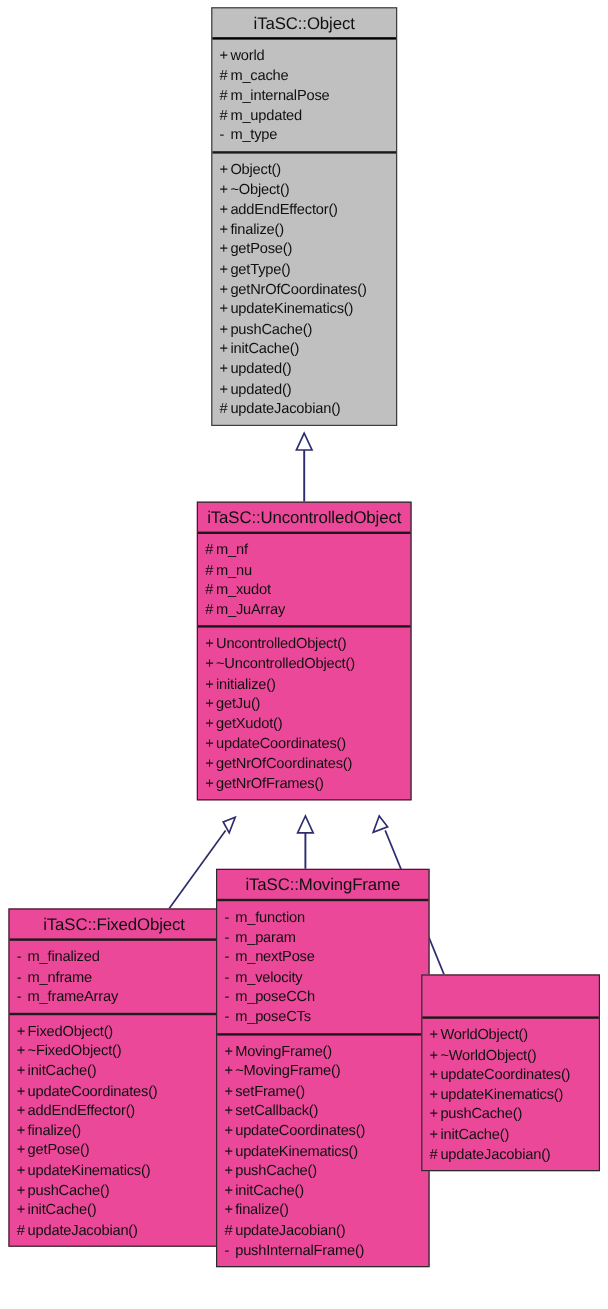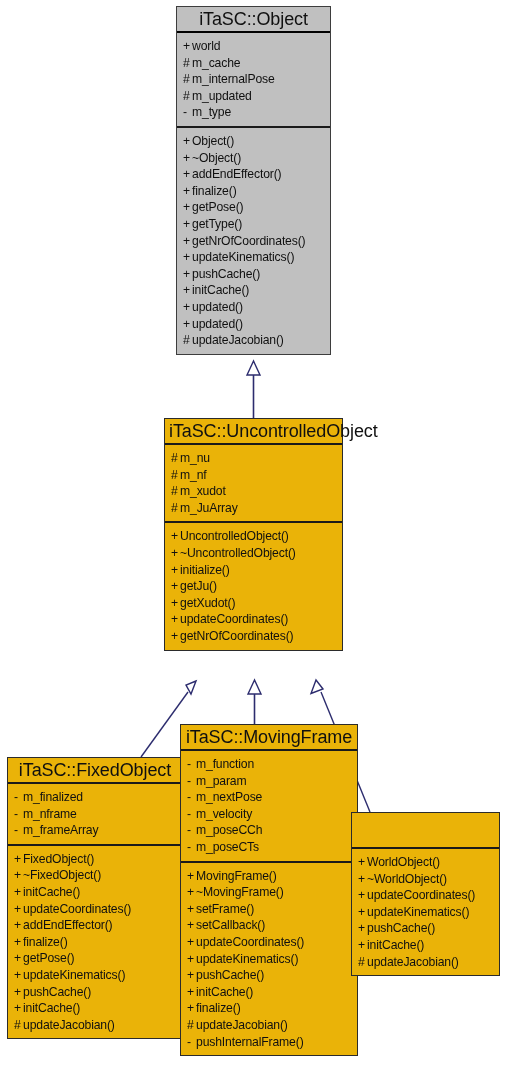--- a/index.html
+++ b/index.html
@@ -24,30 +24,30 @@
     position: absolute;
     left: 0; top: 0;
     width: 507px;
     height: 1091px;
     pointer-events: none;
   }
   .uml-class {
     position: absolute;
     box-sizing: border-box;
     border: 1px solid #2b2b2b;
-    background: #eab308;
+    background: #ec4899;
     z-index: 2;
   }
   .uml-class.highlighted {
     background: #c0c0c0;
     border: 1px solid #3d3d3d;
   }
   .class-title {
     text-align: center;
-    font-size: 18px;
+    font-size: 14px;
     color: #101010;
     line-height: 14px;
     padding: 5px 4px 5px 4px;
     border-bottom: 2px solid #1a1a1a;
     white-space: nowrap;
     letter-spacing: -0.1px;
   }
   .uml-class.highlighted .class-title {
     border-bottom: 2px solid #000000;
   }
@@ -129,33 +129,34 @@
       <div class="member"><span class="vis">+</span><span>initCache()</span></div>
       <div class="member"><span class="vis">+</span><span>updated()</span></div>
       <div class="member"><span class="vis">+</span><span>updated()</span></div>
       <div class="member"><span class="vis">#</span><span>updateJacobian()</span></div>
     </div>
   </div>
 
   <div class="uml-class" id="class-uncontrolled">
     <div class="class-title">iTaSC::UncontrolledObject</div>
     <div class="compartment attributes">
+      <div class="member"><span class="vis">#</span><span>m_nf</span></div>
       <div class="member"><span class="vis">#</span><span>m_nu</span></div>
-      <div class="member"><span class="vis">#</span><span>m_nf</span></div>
       <div class="member"><span class="vis">#</span><span>m_xudot</span></div>
       <div class="member"><span class="vis">#</span><span>m_JuArray</span></div>
     </div>
     <div class="compartment methods">
       <div class="member"><span class="vis">+</span><span>UncontrolledObject()</span></div>
       <div class="member"><span class="vis">+</span><span>~UncontrolledObject()</span></div>
       <div class="member"><span class="vis">+</span><span>initialize()</span></div>
       <div class="member"><span class="vis">+</span><span>getJu()</span></div>
       <div class="member"><span class="vis">+</span><span>getXudot()</span></div>
       <div class="member"><span class="vis">+</span><span>updateCoordinates()</span></div>
       <div class="member"><span class="vis">+</span><span>getNrOfCoordinates()</span></div>
+      <div class="member"><span class="vis">+</span><span>getNrOfFrames()</span></div>
     </div>
   </div>
 
   <div class="uml-class" id="class-fixed">
     <div class="class-title">iTaSC::FixedObject</div>
     <div class="compartment attributes">
       <div class="member"><span class="vis">-</span><span>m_finalized</span></div>
       <div class="member"><span class="vis">-</span><span>m_nframe</span></div>
       <div class="member"><span class="vis">-</span><span>m_frameArray</span></div>
     </div>

